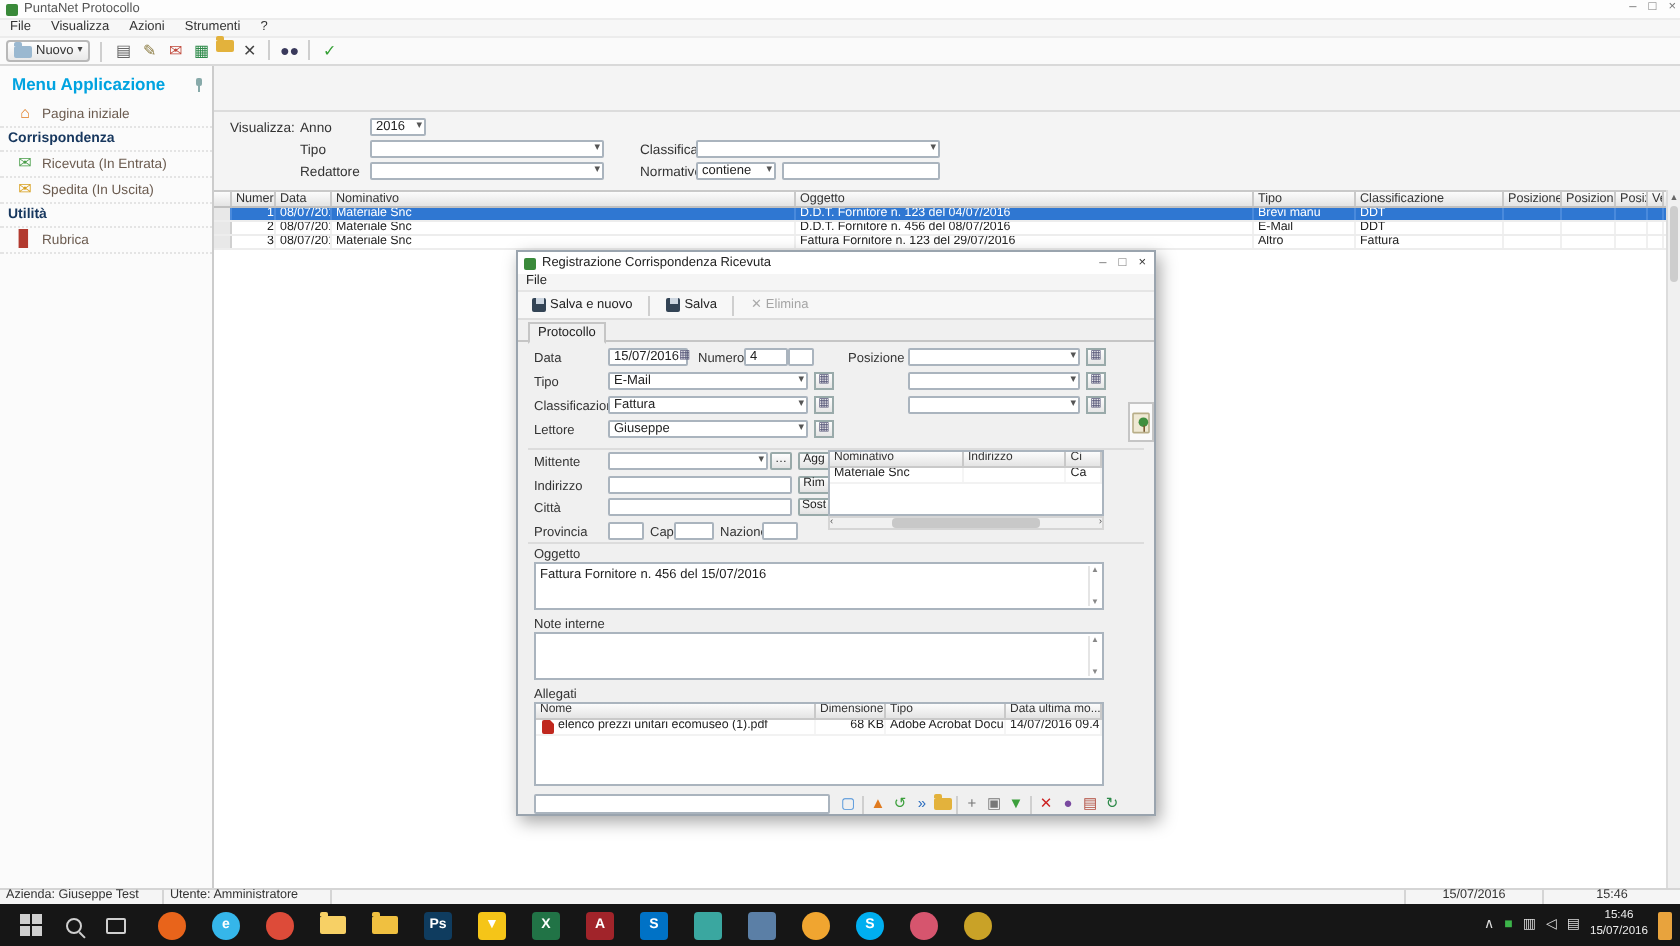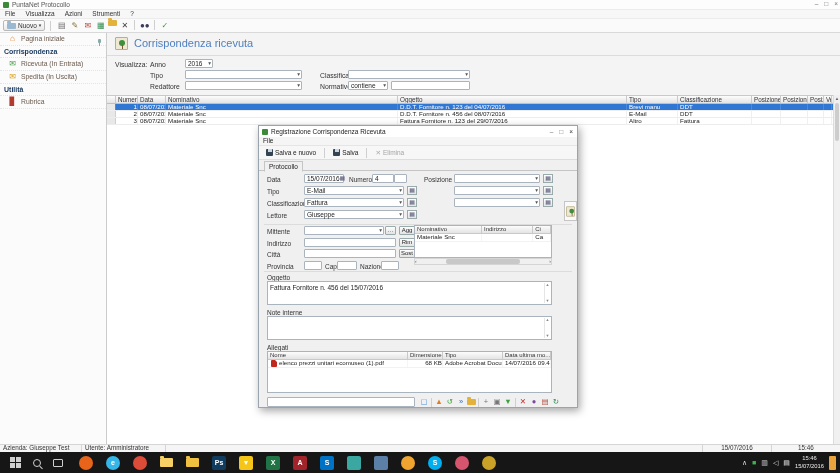--- a/index.html
+++ b/index.html
@@ -141,20 +141,21 @@
           <span class="folder" style="background: rgb(227, 178, 60);"></span>
           <span class="gi" style="color: rgb(68, 68, 68);">✕</span>
           <span class="tb-sep"></span>
           <span class="gi" style="color: rgb(58, 58, 92);">●●</span>
           <span class="tb-sep"></span>
           <span class="gi" style="color: rgb(53, 160, 53);">✓</span>
         </span>
     </div>
 
     <div class="sidebar">
+      <div class="sb-title">Menu Applicazione</div>
       <span class="pin-ico"></span>
       <div id="sidebar-items">
           <div class="sb-item">
             <span class="sb-glyph" style="color: rgb(224, 123, 32);">⌂</span>
             <span>Pagina iniziale</span>
           </div>
           <div class="sb-header">Corrispondenza</div>
           <div class="sb-item">
             <span class="sb-glyph" style="color: rgb(74, 158, 74);">✉</span>
             <span>Ricevuta (In Entrata)</span>
@@ -165,24 +166,20 @@
           </div>
           <div class="sb-header">Utilità</div>
           <div class="sb-item">
             <span class="sb-glyph" style="color: rgb(178, 58, 47);">▊</span>
             <span>Rubrica</span>
           </div>
         </div>
     </div>
 
     <div class="main">
-      <div class="page-head">
-        <span class="tree-ico"></span>
-        <span class="page-title">Corrispondenza ricevuta</span>
-      </div>
       <div class="head-sep"></div>
 
       <span class="flt-label" style="left:8px;top:28px;">Visualizza:</span>
       <span class="flt-label" style="left:43px;top:28px;">Anno</span>
       <div class="field dd" style="left:78px;top:26px;width:28px;height:9px;">
           <span>2016</span>
         </div>
 
       <span class="flt-label" style="left:43px;top:39px;">Tipo</span>
       <div class="field dd" style="left:78px;top:37px;width:117px;height:9px;"></div>

